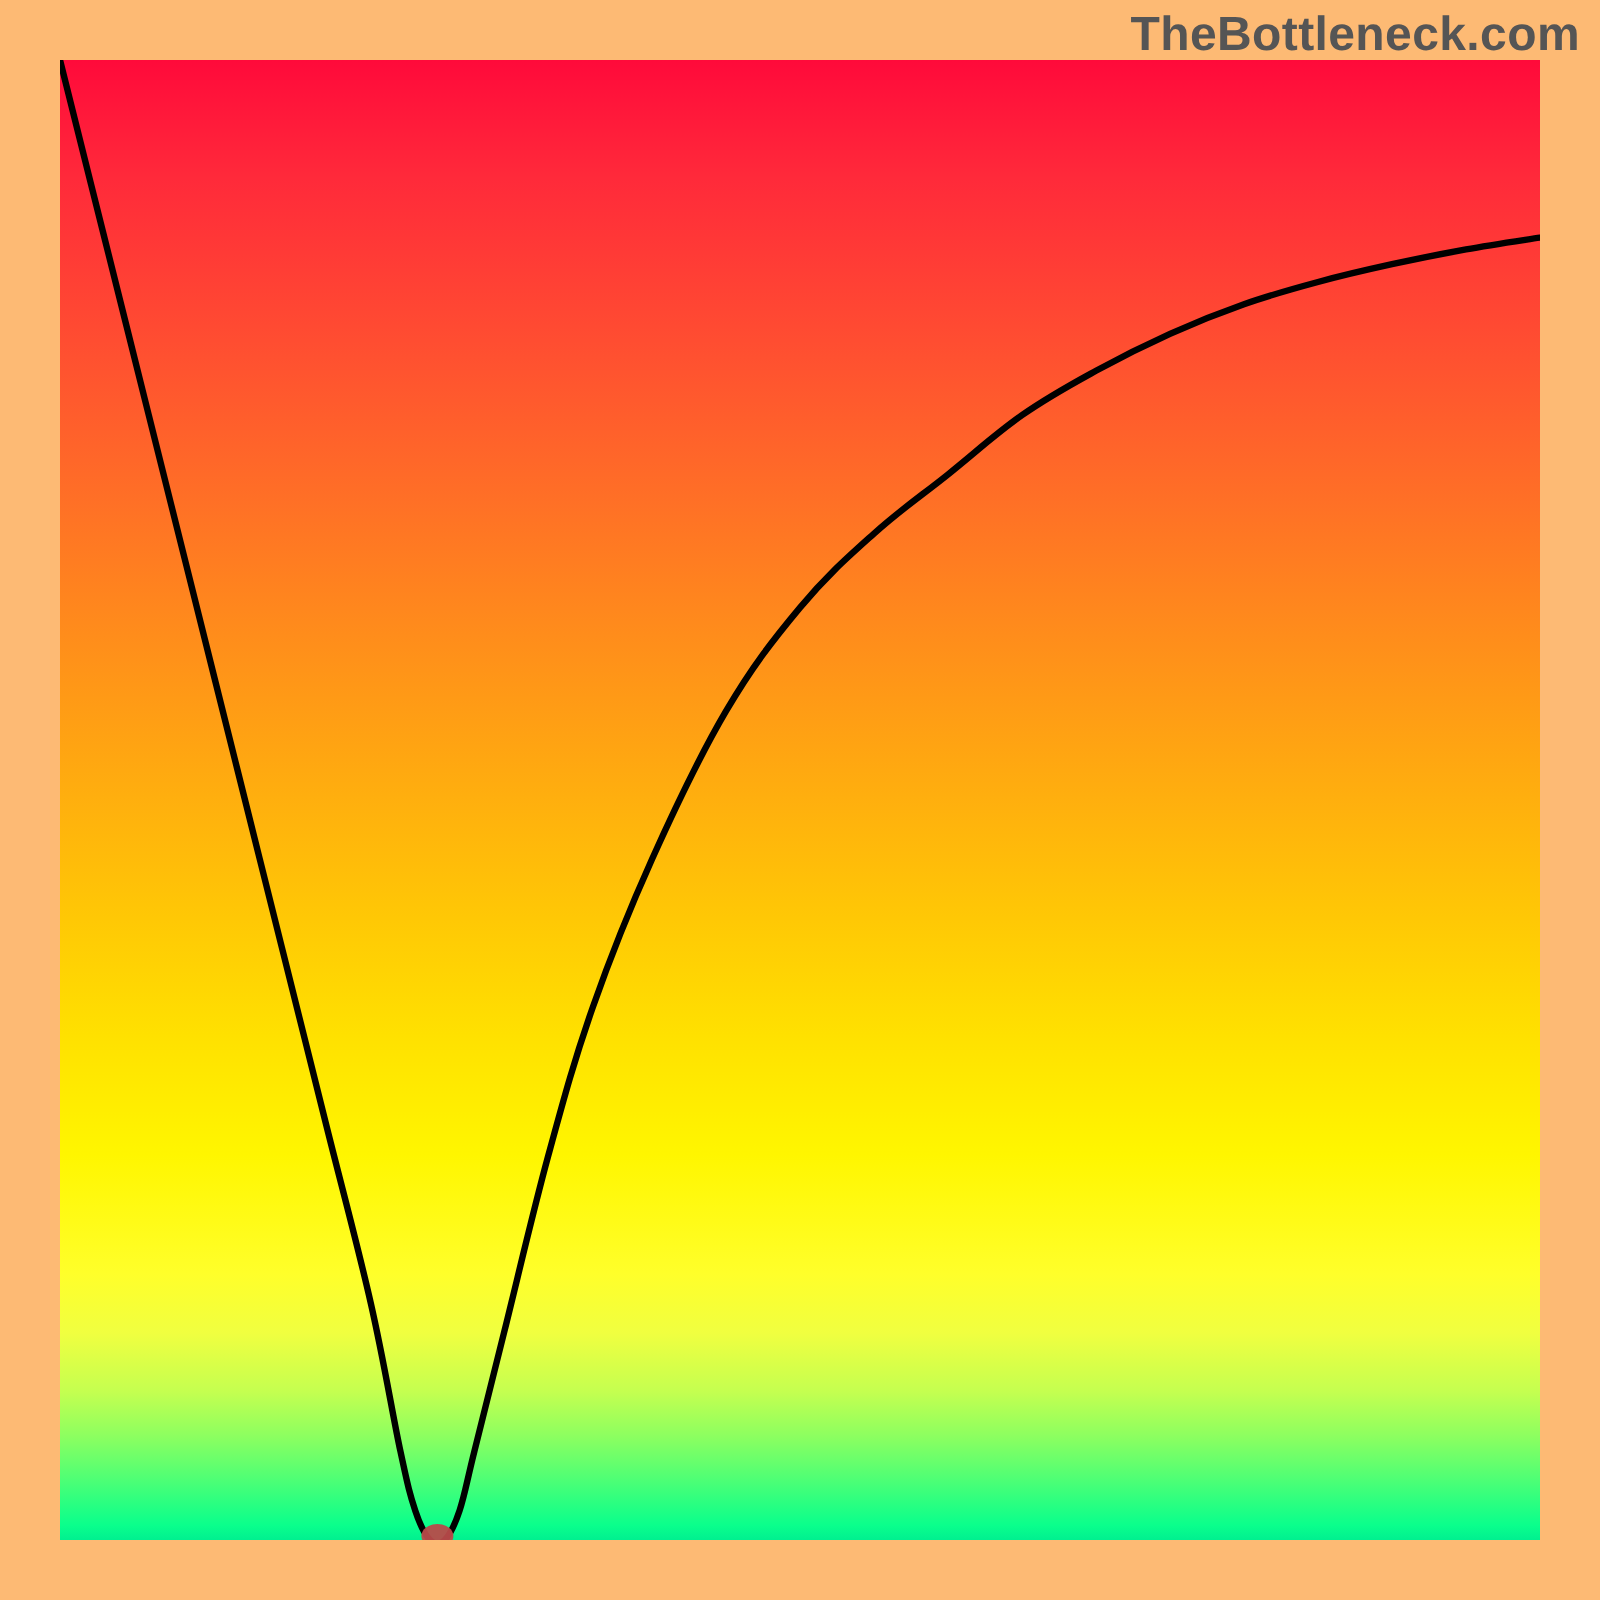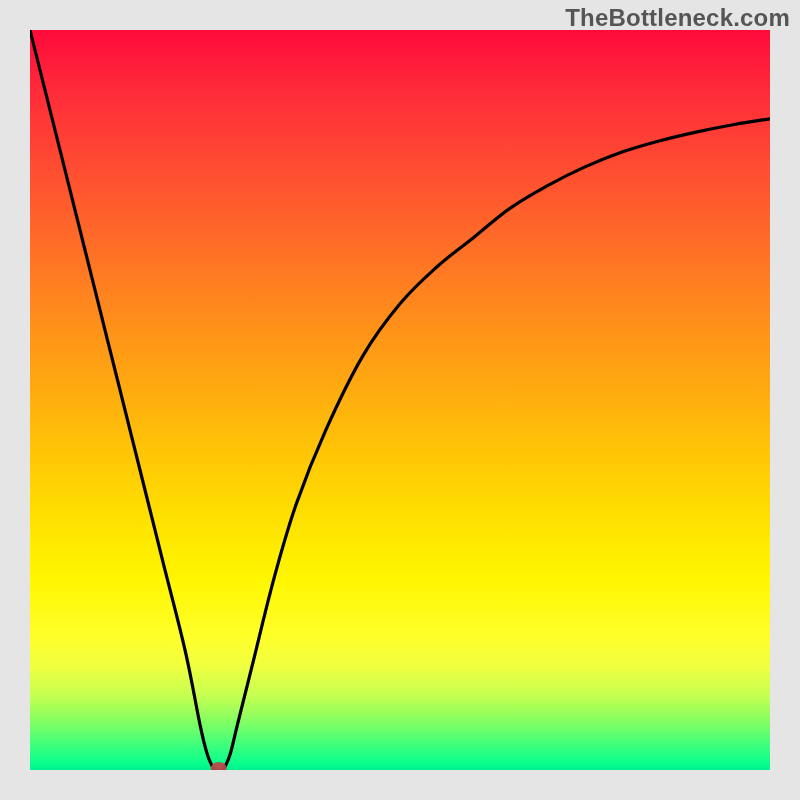--- a/index.html
+++ b/index.html
@@ -8,21 +8,21 @@
     width: 800px;
     height: 800px;
     background: #000;
     font-family: Arial, Helvetica, sans-serif;
     overflow: hidden;
   }
   .chart-wrap {
     position: relative;
     width: 800px;
     height: 800px;
-    background: #e5e5e5;
+    background: #fdba74;
   }
   .plot-area {
     position: absolute;
     left: 30px;
     top: 30px;
     width: 740px;
     height: 740px;
     
     background: linear-gradient(to bottom,
       #ff0a3a 0%,

